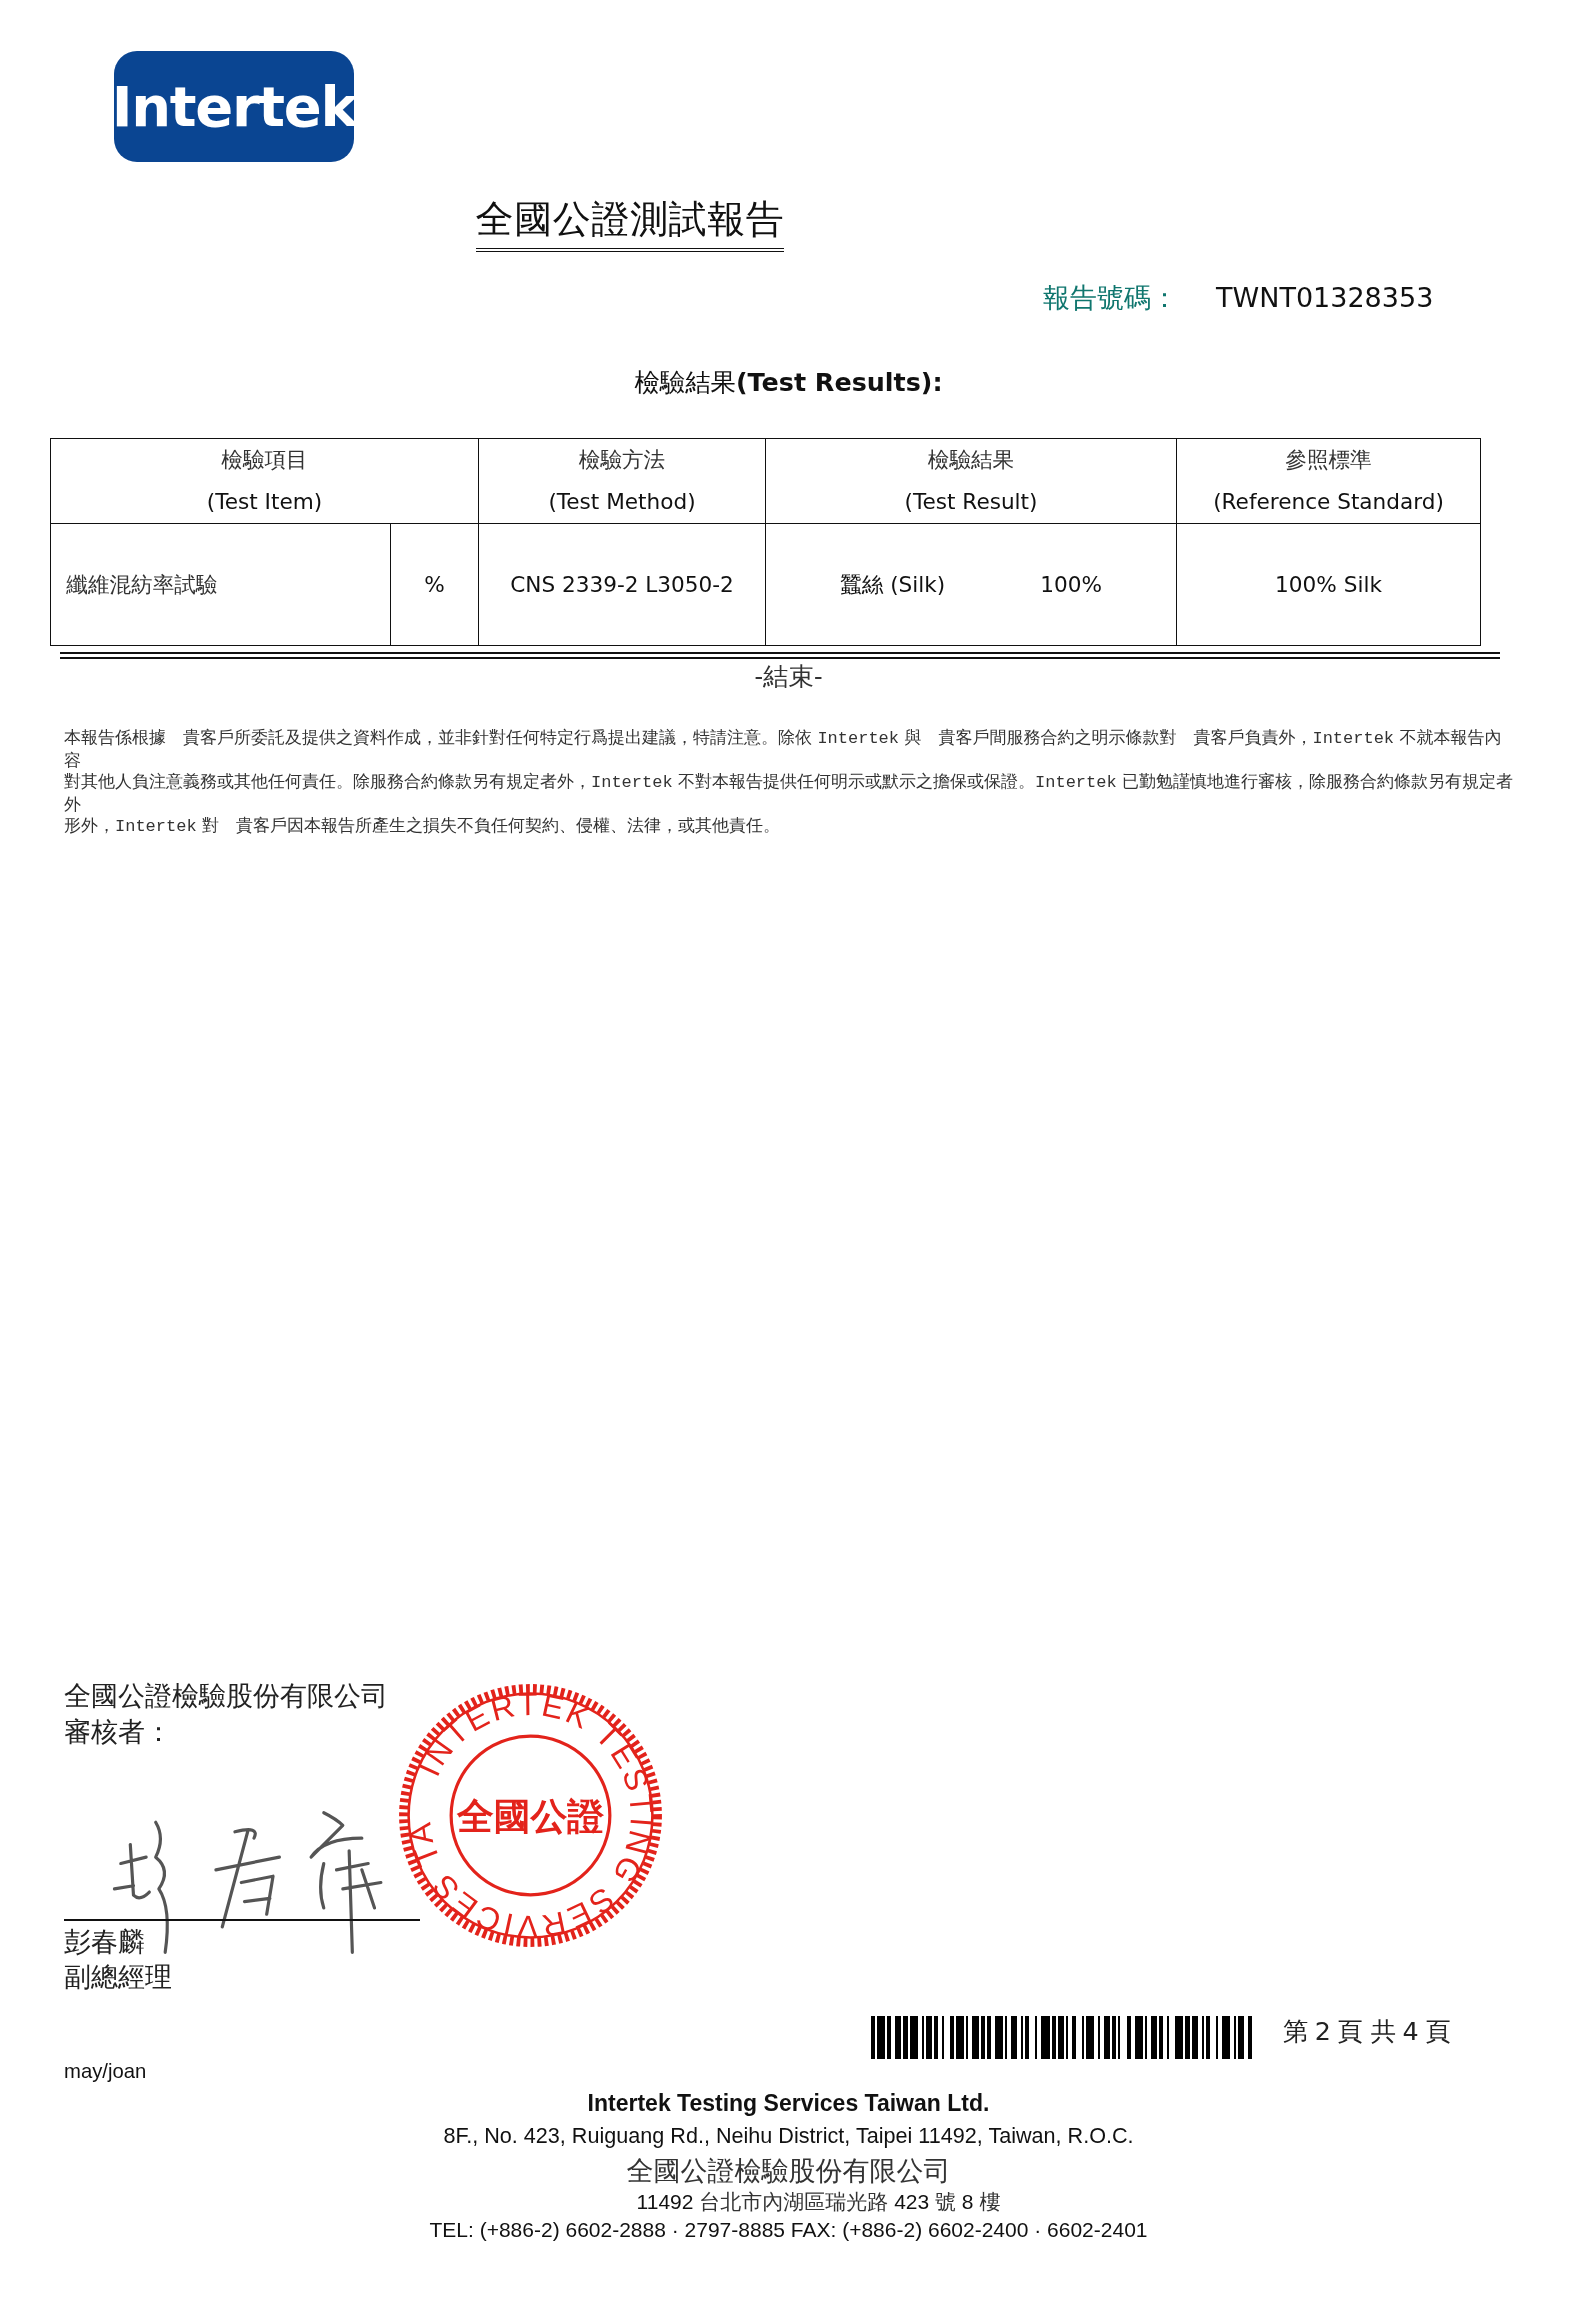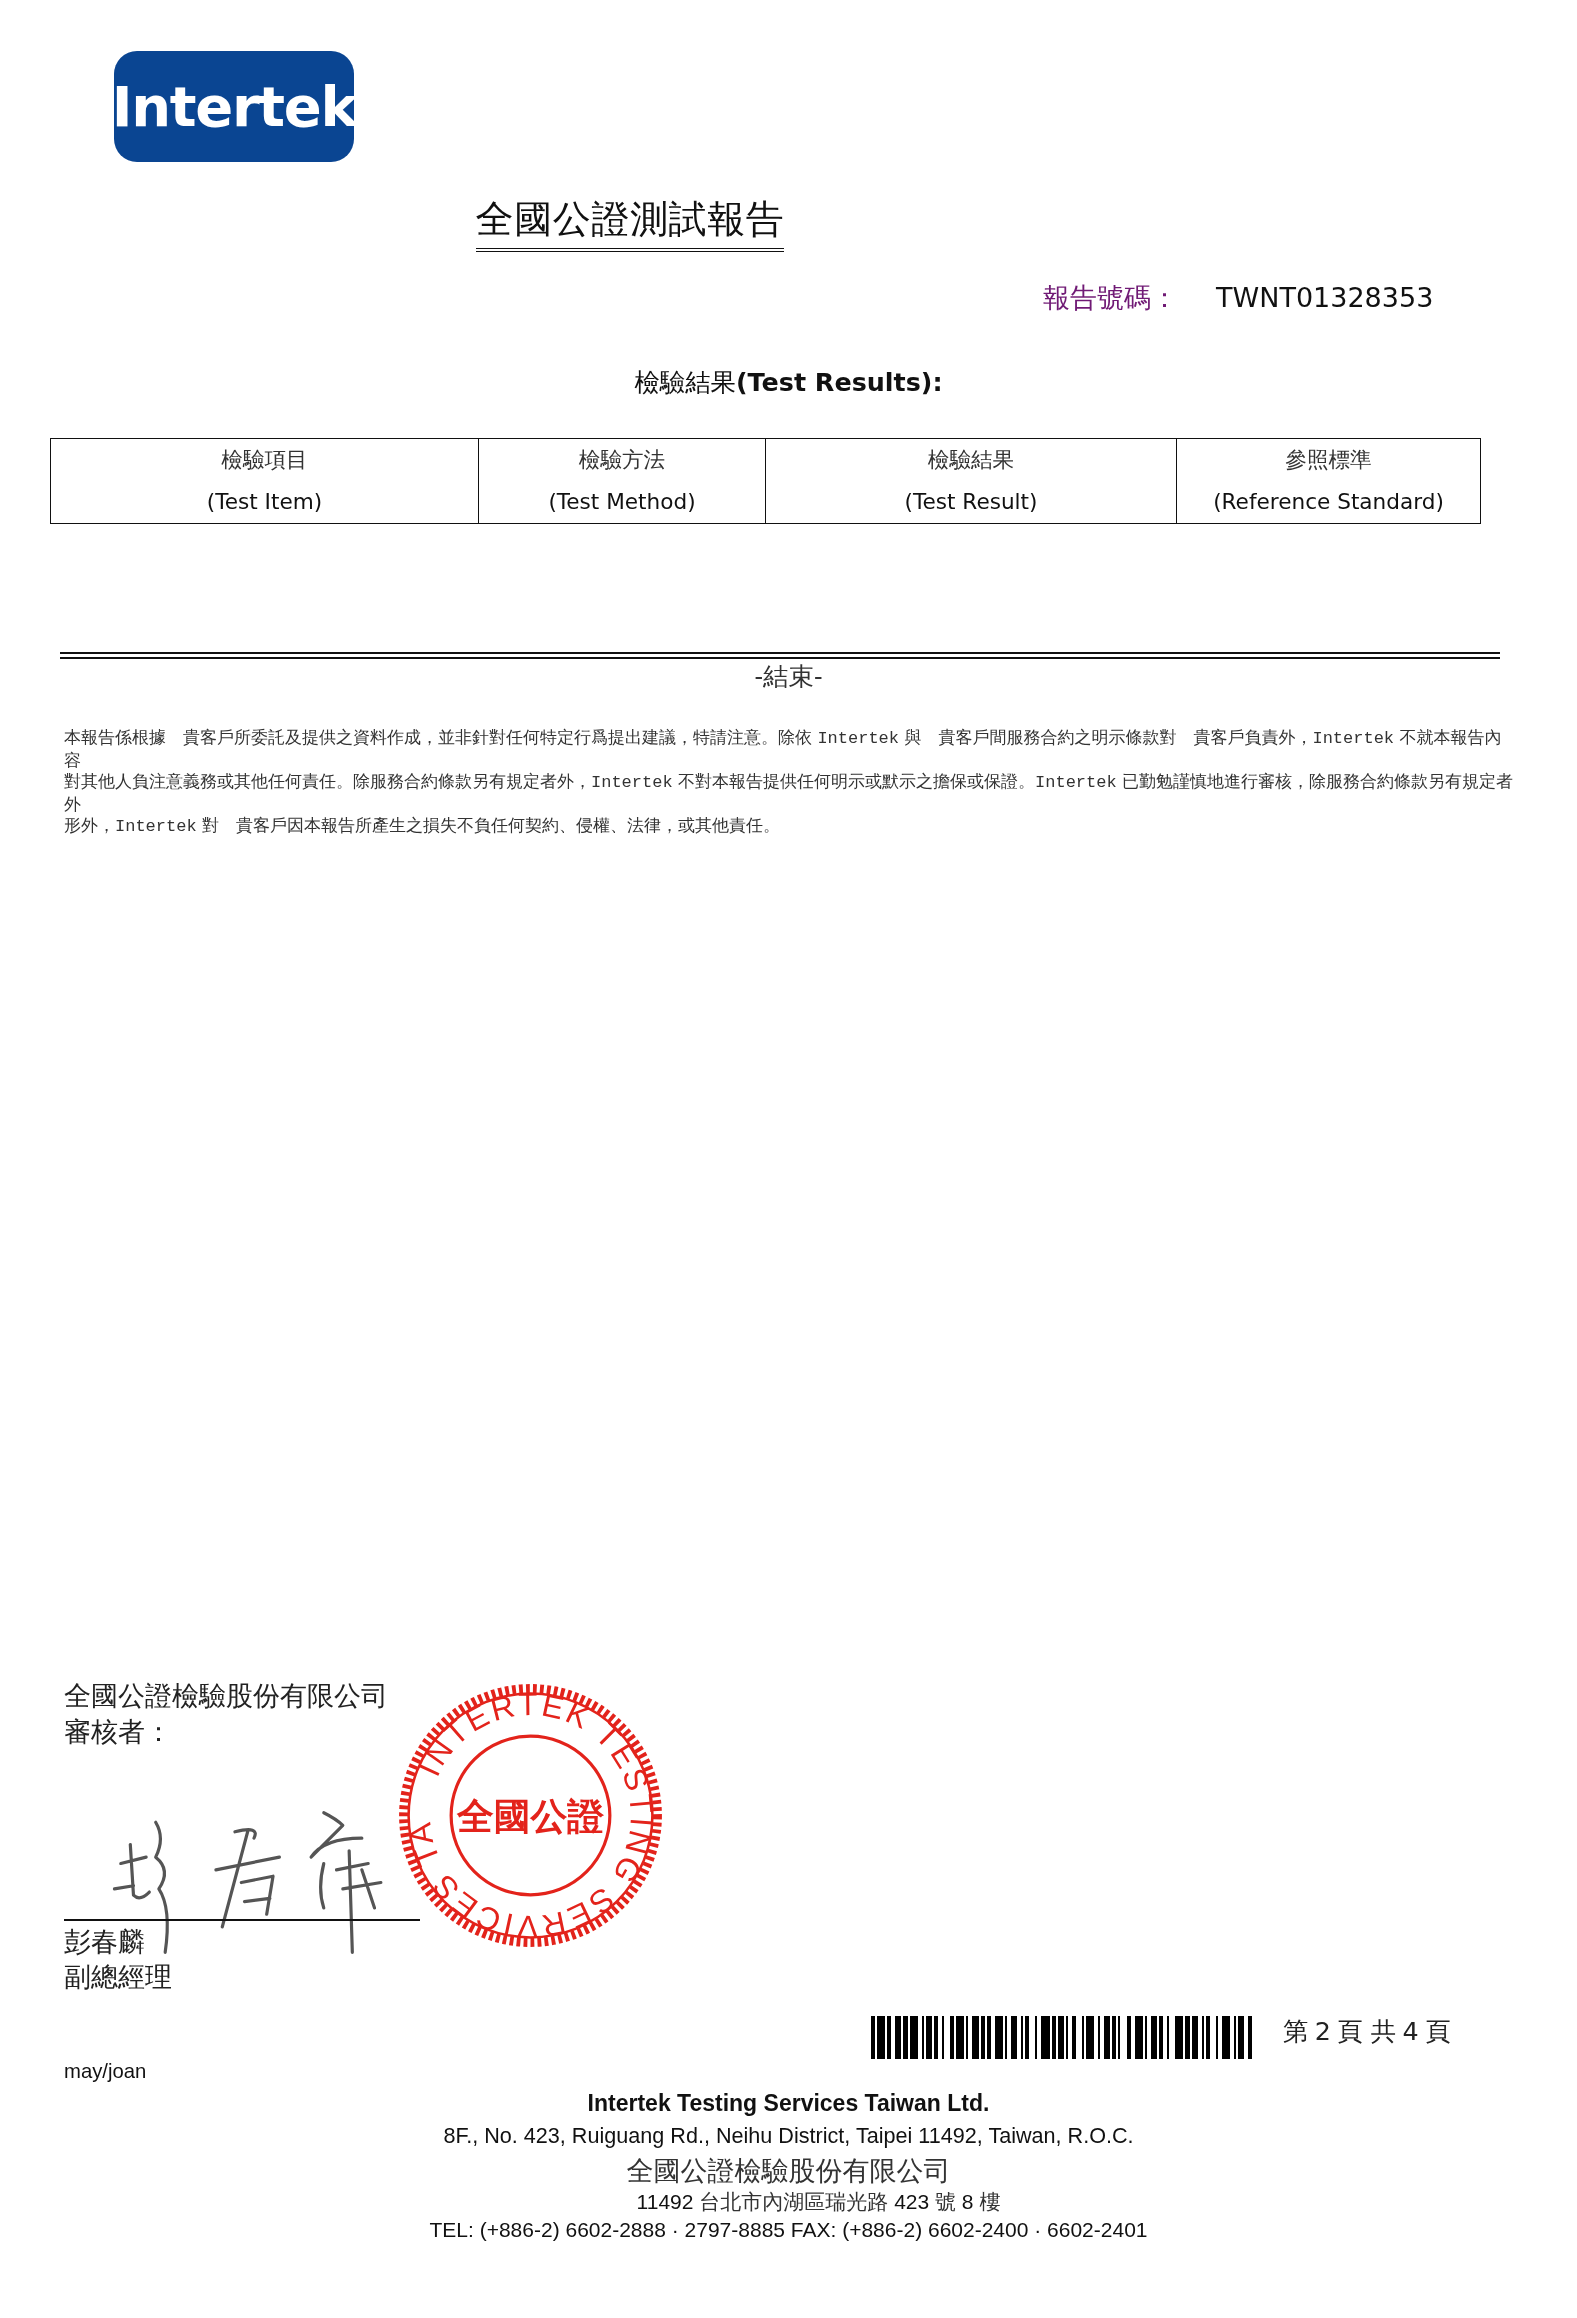--- a/index.html
+++ b/index.html
@@ -12,21 +12,21 @@
           border-radius: 23px; display: flex; align-items: center; justify-content: center; }
   .logo span { color: #fff; font-family: "DejaVu Sans", sans-serif; font-size: 56px;
                font-weight: 600; letter-spacing: -1.3px; }
 
   
   .title { left: 0; width: 1260px; top: 194px; text-align: center; }
   .title span { font-family: "DejaVu Serif", serif; font-size: 38px; display: inline-block;
                 padding-bottom: 2.5px; border-bottom: 4.5px double #111; letter-spacing: 0.6px; }
 
   .report-no { left: 1043px; top: 280px; font-size: 27px; white-space: nowrap; }
-  .report-no .lbl { font-family: Liberation Mono, monospace; color: #701a75; }
+  .report-no .lbl { font-family: Liberation Mono, monospace; color: #0f766e; }
   .report-no .val { margin-left: 38px; }
 
   .results-heading { left: 0; width: 1577px; top: 366px; text-align: center; font-size: 25.4px; }
   .results-heading .zh { font-family: "DejaVu Serif", serif; }
   .results-heading .en { font-weight: bold; }
 
   
   table.results { position: absolute; left: 50px; top: 438px; width: 1430px; border-collapse: collapse;
                   table-layout: fixed; }
   table.results td { border: 1.9px solid #111; text-align: center; vertical-align: middle;
@@ -111,20 +111,32 @@
       <div>(Test Method)</div>
     </td>
     <td>
       <div class="zh">檢驗結果</div>
       <div>(Test Result)</div>
     </td>
     <td>
       <div class="zh">參照標準</div>
       <div>(Reference Standard)</div>
     </td>
+  </tr>
+  <tr class="body">
+    <td class="item">纖維混紡率試驗</td>
+    <td>%</td>
+    <td>CNS 2339-2 L3050-2</td>
+    <td>
+      <div class="result-cell">
+        <span class="mat"><span class="zh">蠶絲</span> <span>(Silk)</span></span>
+        <span class="pct">100%</span>
+      </div>
+    </td>
+    <td>100% Silk</td>
   </tr>
 </tbody>
   </table>
 
 <div class="abs double-line"></div>
 <div class="abs end-mark">-結束-</div>
 
 <div class="abs disclaimer">
   <div><span>本報告係根據　貴客戶所委託及提供之資料作成，並非針對任何特定行爲提出建議，特請注意。除依 </span><span class="mono">Intertek</span><span> 與　貴客戶間服務合約之明示條款對　貴客戶負責外，</span><span class="mono">Intertek</span><span> 不就本報告內容</span></div>
   <div><span>對其他人負注意義務或其他任何責任。除服務合約條款另有規定者外，</span><span class="mono">Intertek</span><span> 不對本報告提供任何明示或默示之擔保或保證。</span><span class="mono">Intertek</span><span> 已勤勉謹慎地進行審核，除服務合約條款另有規定者外</span></div>

